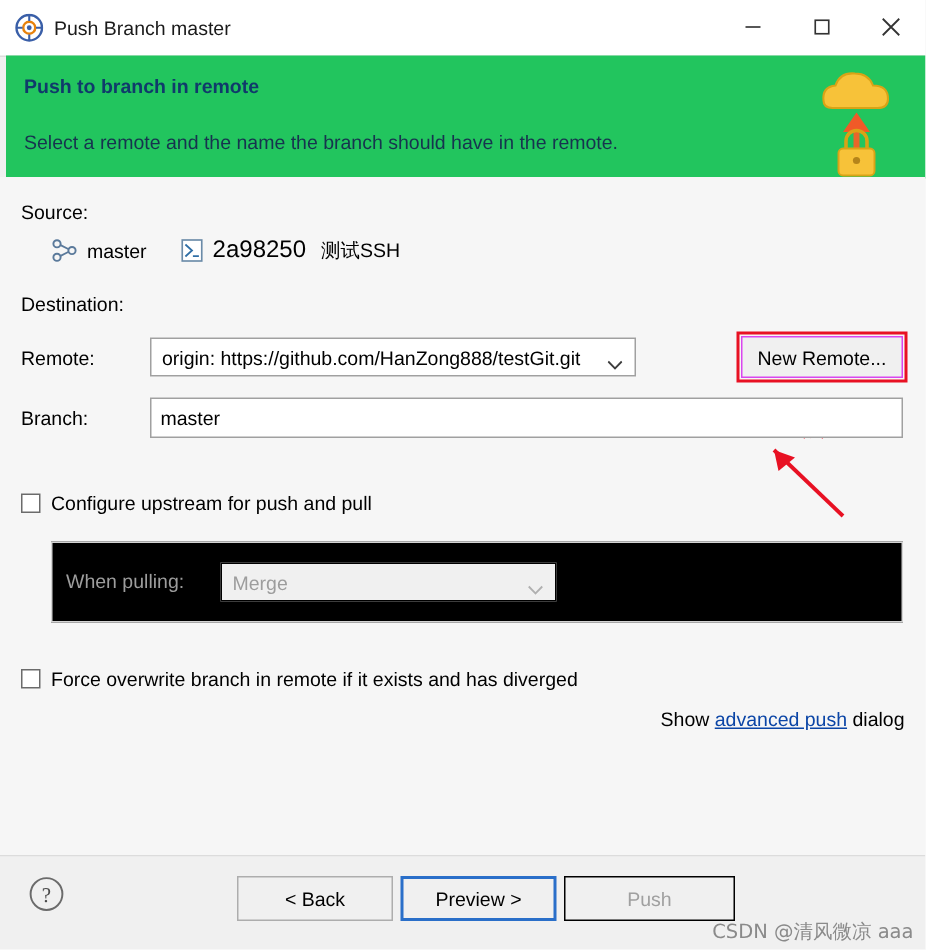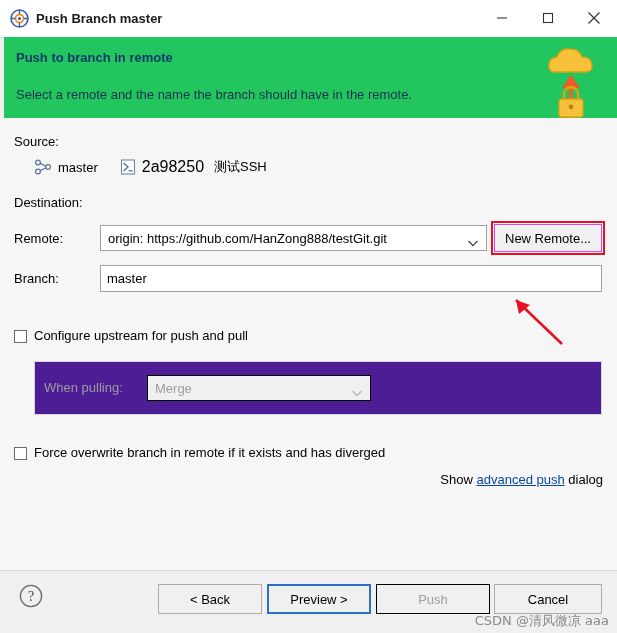--- a/index.html
+++ b/index.html
@@ -31,21 +31,20 @@
   .titlebar-icon {
     position: absolute;
     left: 10px; top: 9px;
     width: 19px; height: 19px;
   }
   .titlebar-text {
     position: absolute;
     left: 36px; top: 11px;
     font-size: 13px;
     color: #1a1a1a;
-    font-weight: bold;
   }
   .win-btn {
     position: absolute;
     top: 0;
     width: 46px; height: 36px;
     cursor: default;
   }
   .win-btn svg { position: absolute; left: 50%; top: 50%; transform: translate(-50%, -50%); }
   .btn-min { right: 92px; }
   .btn-max { right: 46px; }
@@ -113,21 +112,21 @@
   }
 
   .lbl-remote {
     position: absolute;
     left: 14px; top: 113px;
     font-size: 13px;
   }
   .combo {
     position: absolute;
     left: 100px; top: 107px;
-    width: 387px; height: 26px;
+    width: 324px; height: 26px;
     background: #ffffff;
     border: 1px solid #a0a0a0;
     box-sizing: border-box;
   }
   .combo-value {
     position: absolute;
     left: 7px; top: 5px;
     font-size: 13px;
     color: #000;
     white-space: nowrap;
@@ -186,39 +185,39 @@
     box-sizing: border-box;
     font-family: "Liberation Sans", sans-serif;
     font-size: 13px;
     padding-left: 6px;
     color: #000;
   }
 
   .check-row {
     position: absolute;
     display: flex;
-    align-items: flex-end;
+    align-items: center;
   }
   .check-upstream { left: 14px; top: 210px; }
   .check-force { left: 14px; top: 327px; }
   .cbox {
     width: 13px; height: 13px;
     border: 1px solid #6b6b6b;
     background: #ffffff;
     box-sizing: border-box;
     margin-right: 7px;
     cursor: default;
   }
   .check-label { font-size: 13px; }
 
   .group-pull {
     position: absolute;
     left: 34px; top: 243px;
     width: 568px; height: 54px;
-    background: #4c1d95;
+    background: #000000;
     border: 1px solid #d4d4d4;
     box-sizing: border-box;
   }
   .lbl-whenpull {
     position: absolute;
     left: 9px; top: 18px;
     font-size: 13px;
     color: #9d9d9d;
   }
   .combo-merge {
@@ -416,17 +415,16 @@
   <div class="footer">
     <span class="help-icon">
       <svg width="24" height="24" viewBox="0 0 24 24">
         <circle cx="12" cy="12" r="10.6" fill="none" stroke="#6b6b6b" stroke-width="1.3"></circle>
         <text x="12" y="17" text-anchor="middle" font-family="Liberation Serif, serif" font-size="14" fill="#4a4a4a">?</text>
       </svg>
     </span>
     <button class="fbtn btn-back">&lt; Back</button>
     <button class="fbtn btn-preview">Preview &gt;</button>
     <button class="fbtn btn-push">Push</button>
-    <button class="fbtn btn-cancel">Cancel</button>
     <span class="watermark">CSDN @清风微凉  aaa</span>
   </div>
 
 </div>
 
 </body></html>

